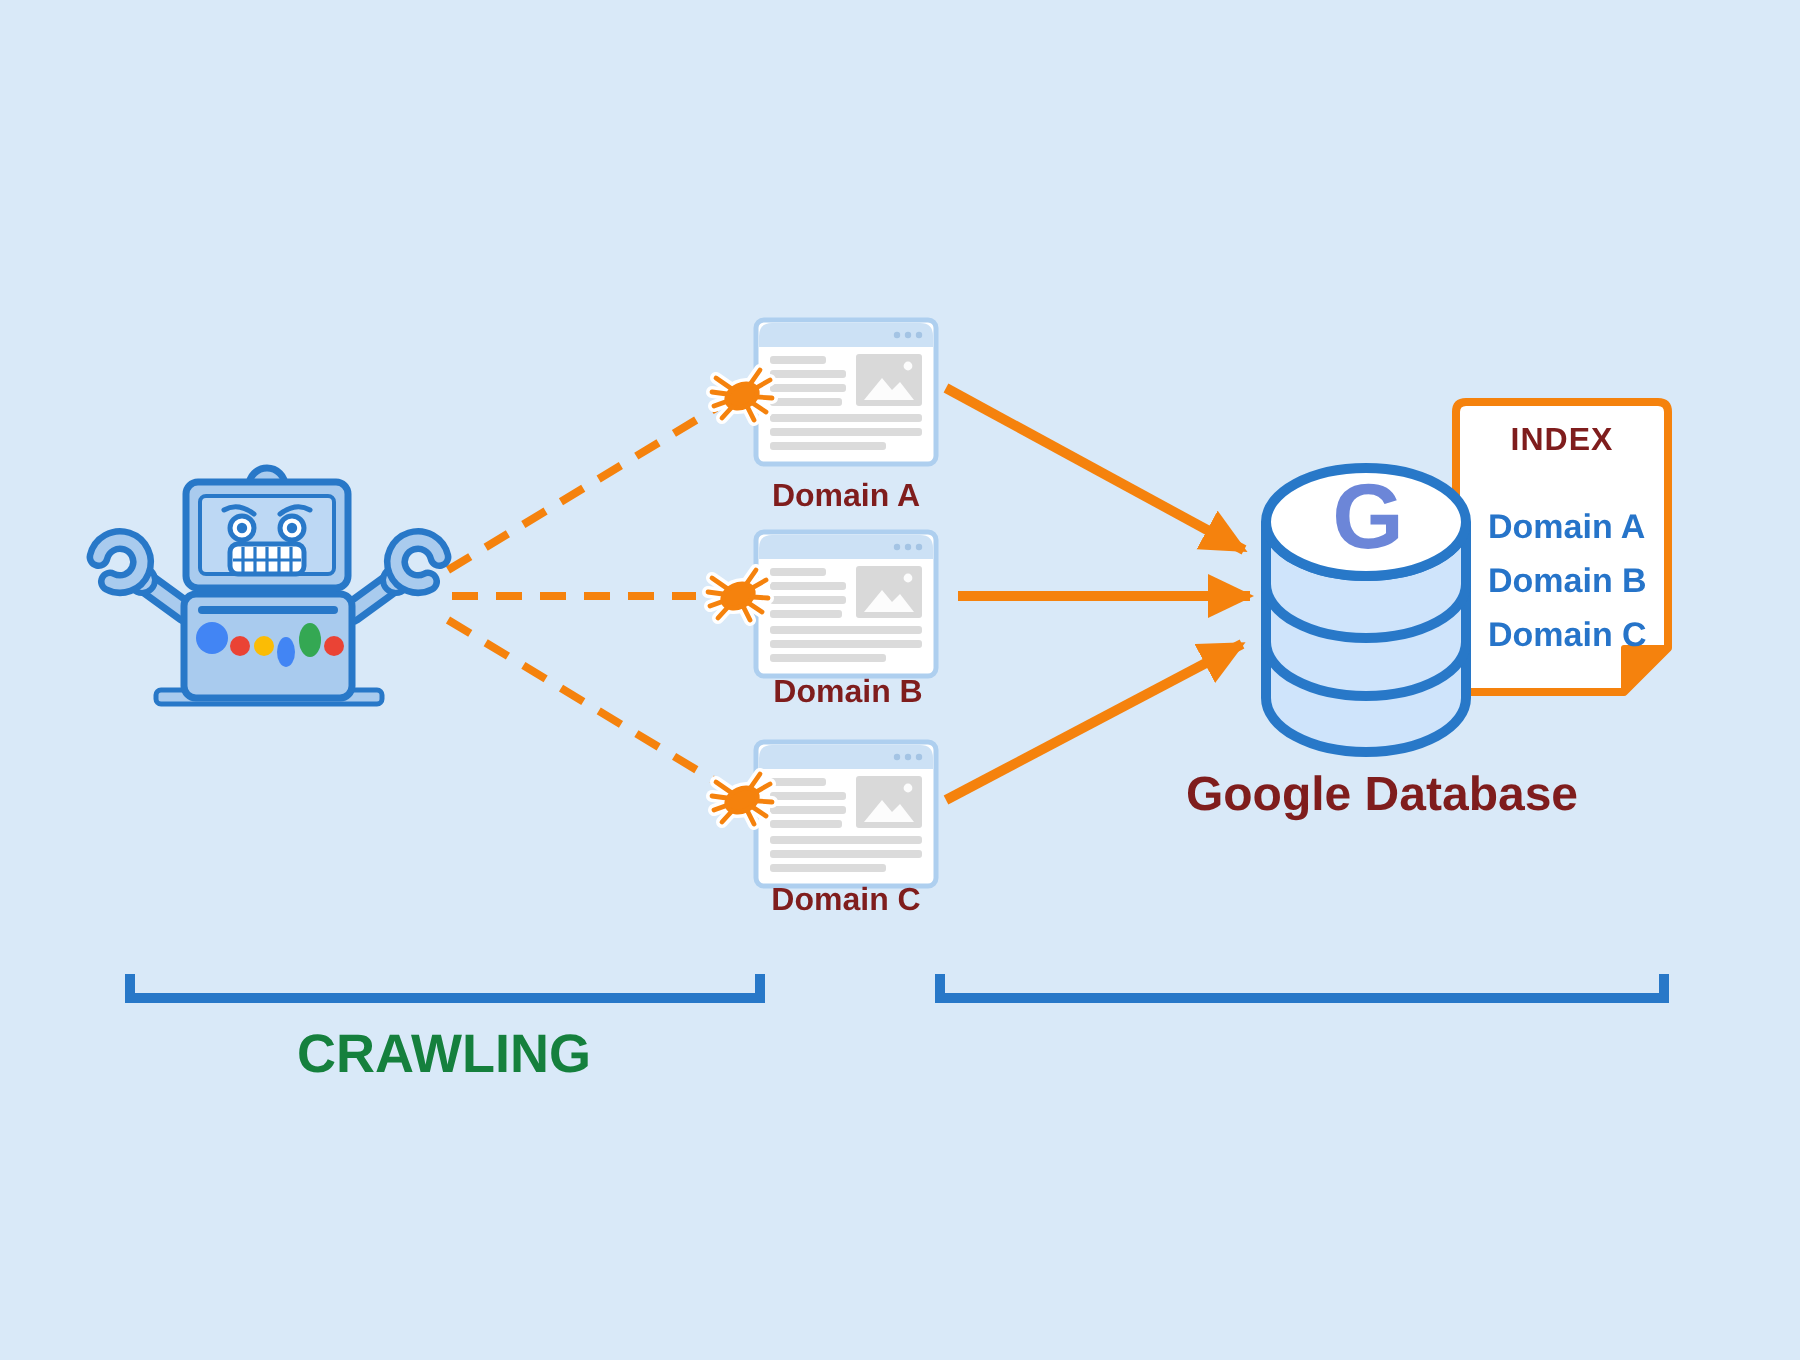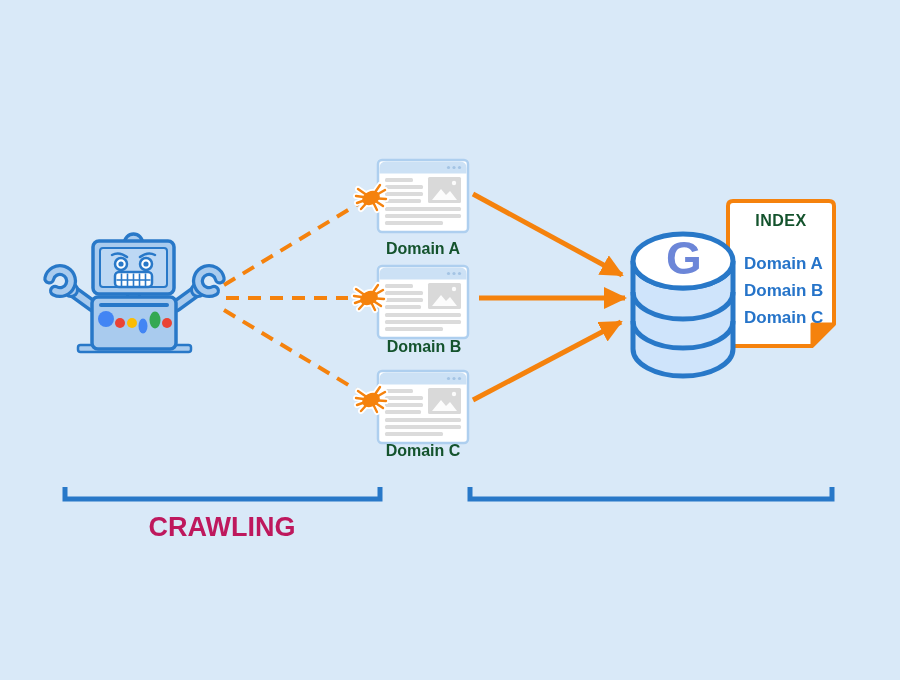--- a/index.html
+++ b/index.html
@@ -1,32 +1,32 @@
 <!DOCTYPE html>
 <html><head>
 <meta charset="utf-8">
 <style>
   html,body{margin:0;padding:0;}
   body{font-family:"Liberation Sans", sans-serif;}
   .stage{position:relative;width:900px;height:680px;background:#D9E9F8;overflow:hidden;}
   .stage svg{position:absolute;left:0;top:0;}
-  .lbl{position:absolute;font-weight:bold;color:#14532d;white-space:nowrap;}
+  .lbl{position:absolute;font-weight:bold;color:#7f1d1d;white-space:nowrap;}
   .center{transform:translateX(-50%);}
   .card-label{font-size:16px;}
   .card-label.a{left:423px;top:240px;}
   .card-label.b{left:424px;top:338px;}
   .card-label.c{left:423px;top:442px;}
   .g-letter{left:684px;top:261px;transform:translate(-50%,-56%);font-size:46px;color:#6C86D8;}
   .db-label{left:691px;top:384px;font-size:24px;}
   .index-title{left:781px;top:212px;font-size:16px;letter-spacing:.5px;}
   .index-entry{left:744px;font-size:17px;color:#2674C9;}
   .index-entry.e0{top:254px;}
   .index-entry.e1{top:281px;}
   .index-entry.e2{top:308px;}
-  .stage-label{top:512px;font-size:27px;color:#be185d;}
+  .stage-label{top:512px;font-size:27px;color:#15803d;}
   .stage-label.crawling{left:222px;}
   .stage-label.indexing{left:651px;}
 </style>
 </head>
 <body>
 
 <div class="stage">
 
   <svg width="900" height="680" viewBox="0 0 900 680">
     <defs>
@@ -160,20 +160,21 @@
 
     <path d="M65,487 L65,499 L380,499 L380,487" fill="none" stroke="#2878C8" stroke-width="5"></path>
     <path d="M470,487 L470,499 L832,499 L832,487" fill="none" stroke="#2878C8" stroke-width="5"></path>
   </svg>
 
   <div class="lbl card-label a center">Domain A</div>
   <div class="lbl card-label b center">Domain B</div>
   <div class="lbl card-label c center">Domain C</div>
 
   <div class="lbl g-letter">G</div>
+  <div class="lbl db-label center">Google Database</div>
 
   <div class="lbl index-title center">INDEX</div>
   <div class="lbl index-entry e0">Domain A</div>
   <div class="lbl index-entry e1">Domain B</div>
   <div class="lbl index-entry e2">Domain C</div>
 
   <div class="lbl stage-label crawling center">CRAWLING</div>
 </div>
 
 </body></html>

